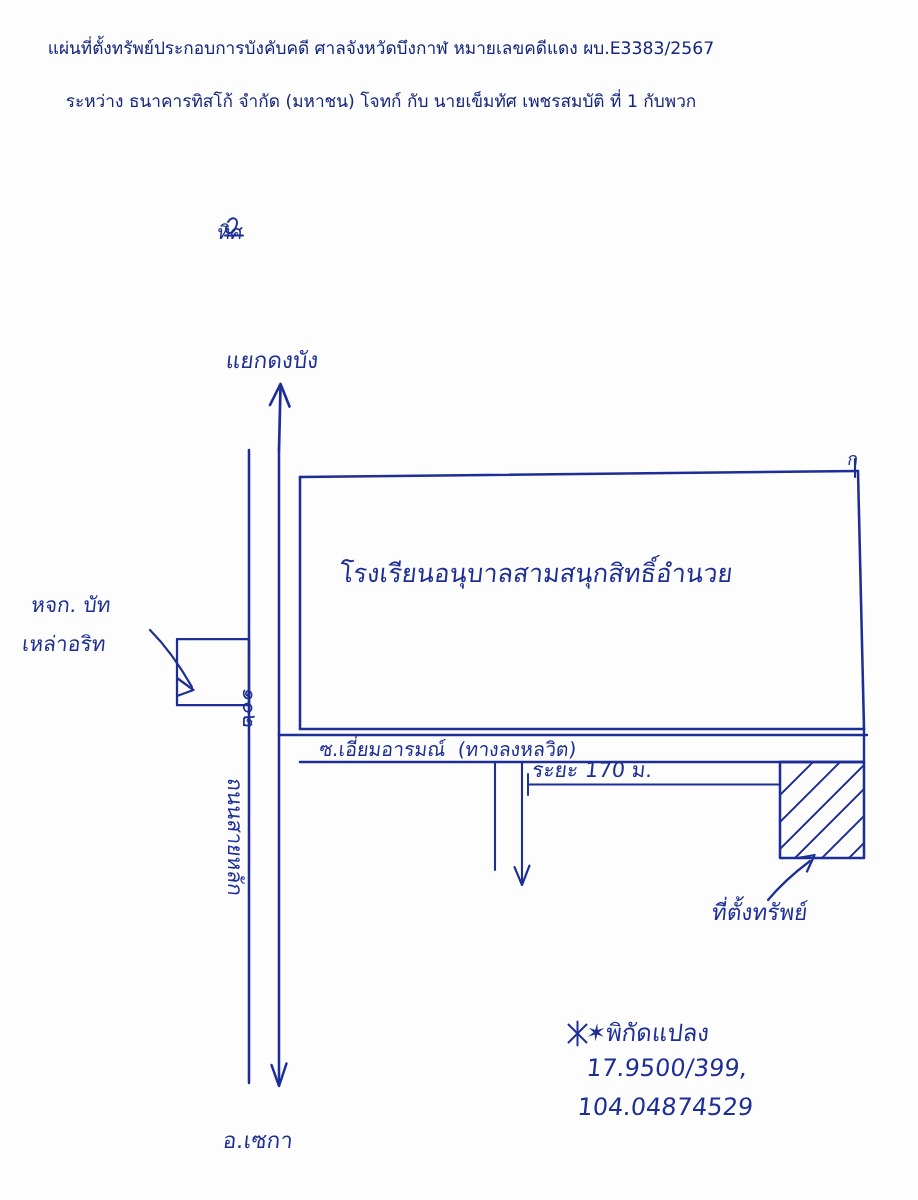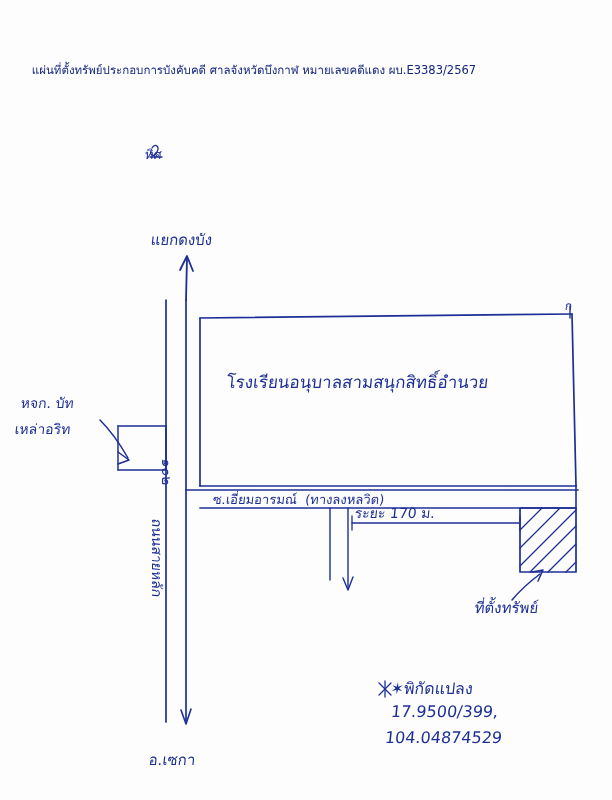--- a/index.html
+++ b/index.html
@@ -20,21 +20,20 @@
     inset: 0;
     background: #fdfdfd;
   }
   .header {
     position: absolute;
     top: 0;
     left: 0;
     width: 508px;
     padding-top: 26px;
     text-align: center;
-    margin-top: 38px;
   }
   .header-line {
     font-size: 11.5px;
     color: #15267e;
     line-height: 1.2;
     margin-bottom: 21px;
     white-space: nowrap;
     font-family: "DejaVu Sans", sans-serif;
   }
   
@@ -58,20 +57,21 @@
     transform-origin: left top;
   }
 </style>
 </head>
 <body>
 
 <div class="page">
 
   <div class="header">
     <div class="header-line">แผ่นที่ตั้งทรัพย์ประกอบการบังคับคดี ศาลจังหวัดบึงกาฬ  หมายเลขคดีแดง ผบ.E3383/2567</div>
+    <div class="header-line">ระหว่าง ธนาคารทิสโก้ จำกัด (มหาชน) โจทก์ กับ นายเข็มทัศ  เพชรสมบัติ ที่ 1 กับพวก</div>
   </div>
 
   <svg class="drawing" viewBox="0 0 612 800">
     <g stroke="#1d2f96" fill="none" stroke-width="1.6" stroke-linecap="round" stroke-linejoin="round">
 
       <path d="M186,300 L187,258" stroke-width="1.8"></path>
       <path d="M180,270 L187,256 L193,271" stroke-width="1.8"></path>
 
       <path d="M152,148 C155,143 160,146 157,152 C155,157 149,156 151,151" stroke-width="1.3"></path>
       <path d="M150,157 L162,157" stroke-width="1.3"></path>

